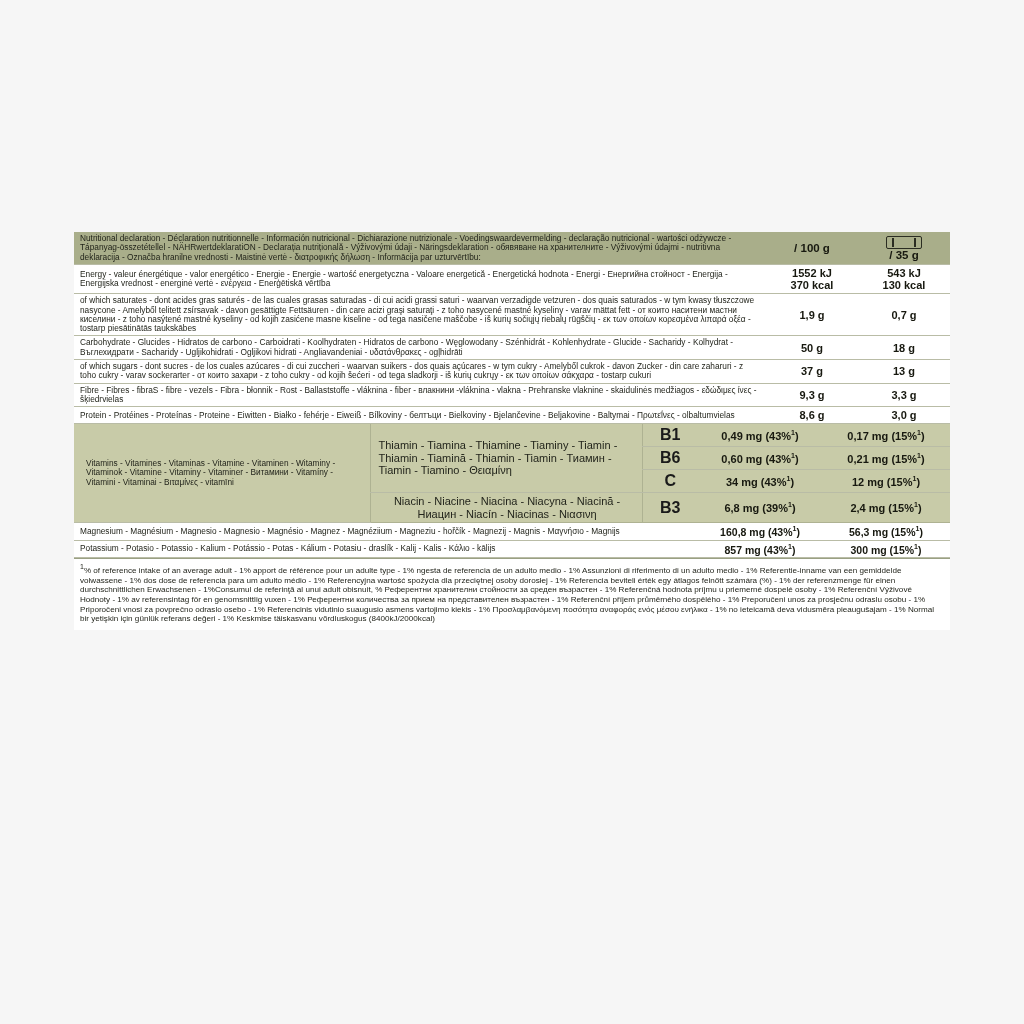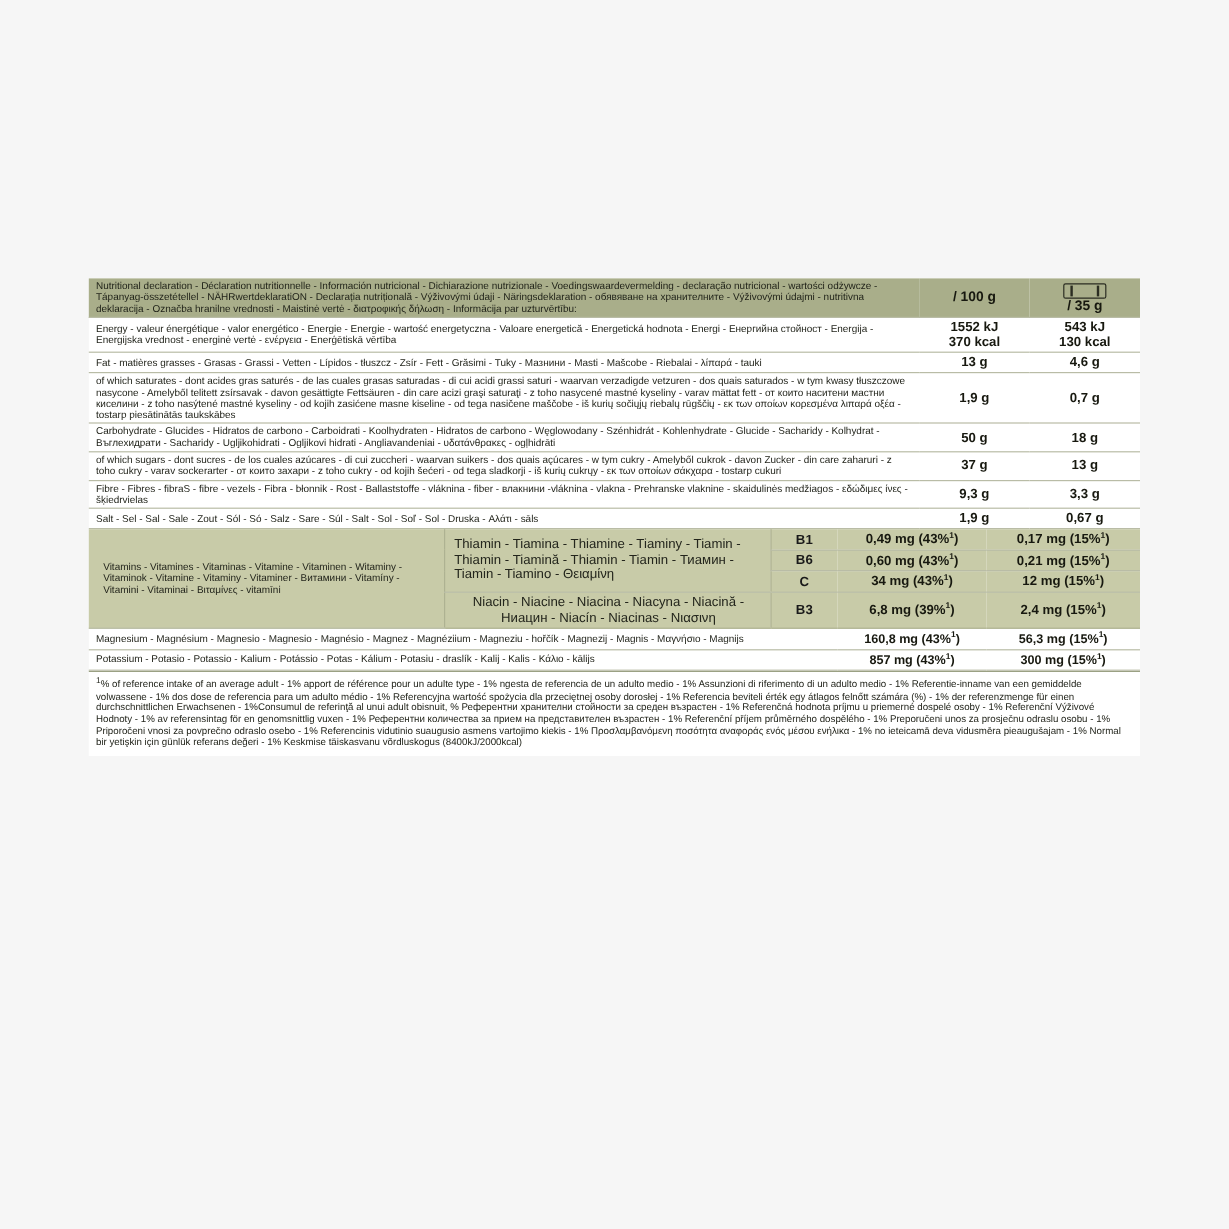--- a/index.html
+++ b/index.html
@@ -104,21 +104,21 @@
   }
   .vit-left .vlabel { font-weight: normal; }
   .vit-mid {
     font-size: 11px;
     line-height: 1.14;
     border-left: 1px solid #aeb292;
     padding-left: 8px !important;
   }
   .vit-code {
     text-align: center;
-    font-size: 11px;
+    font-size: 16px;
     font-weight: bold;
     border-left: 1px solid #aeb292;
   }
   .vitrow td { border-bottom: 1px solid #aeb292; }
   .vitrow:last-child td { border-bottom: 1px solid #aeb292; text-align: center; }
 
   .mineral .names { padding-left: 6px !important; margin-top: 36px; }
 
   .footnote {
     font-size: 8.1px;
@@ -156,25 +156,20 @@
           <td class="val">
             <div>1552 kJ</div>
             <div>370 kcal</div>
           </td>
           <td class="val">
             <div>543 kJ</div>
             <div>130 kcal</div>
           </td>
         </tr>
 
-        <tr>
-          <td class="names"><b>Fat</b><span> - matières grasses -  Grasas - Grassi - Vetten - Lípidos - tłuszcz - Zsír - Fett - Grăsimi - Tuky - Мазнини - Masti - Mašcobe - Riebalai - λίπαρά - tauki</span></td>
-          <td class="val">13 g</td>
-          <td class="val">4,6 g</td>
-        </tr>
 
         <tr>
           <td class="names"><b>of which saturates</b><span> - dont acides gras saturés - de las cuales grasas saturadas - di cui acidi grassi saturi - waarvan verzadigde vetzuren - dos quais saturados - w tym kwasy tłuszczowe nasycone - Amelyből telitett zsírsavak - davon gesättigte Fettsäuren - din care acizi graşi saturaţi - z toho nasycené mastné kyseliny - varav mättat fett - от които наситени мастни киселини - z toho nasýtené mastné kyseliny  - od kojih zasićene masne kiseline - od tega nasičene maščobe - iš kurių sočiųjų riebalų rūgščių - εκ των οποίων κορεσμένα λιπαρά οξέα - tostarp piesātinātās taukskābes</span></td>
           <td class="val">1,9 g</td>
           <td class="val">0,7 g</td>
         </tr>
 
         <tr>
           <td class="names"><b>Carbohydrate</b><span> - Glucides - Hidratos de carbono - Carboidrati - Koolhydraten - Hidratos de carbono - Węglowodany - Szénhidrát - Kohlenhydrate - Glucide - Sacharidy - Kolhydrat - Въглехидрати - Sacharidy - Ugljikohidrati - Ogljikovi hidrati - Angliavandeniai - υδατάνθρακες - ogļhidrāti</span></td>
           <td class="val">50 g</td>
@@ -186,26 +181,26 @@
           <td class="val">37 g</td>
           <td class="val">13 g</td>
         </tr>
 
         <tr>
           <td class="names"><b>Fibre</b><span> - Fibres - fibraS - fibre - vezels - Fibra - błonnik - Rost - Ballaststoffe - vláknina - fiber - влакнини  -vláknina - vlakna - Prehranske vlaknine  - skaidulinės medžiagos - εδώδιμες ίνες - šķiedrvielas</span></td>
           <td class="val">9,3 g</td>
           <td class="val">3,3 g</td>
         </tr>
 
-
-        <tr>
-          <td class="names"><b>Salt</b><span> - Sel - Sal - Sale - Zout - Sól - Só - Salz - Sare - Súl - Salt - Sol - Soľ - Sol - Druska - Αλάτι - sāls</span></td>
-          <td class="val">1,9 g</td>
-          <td class="val">0,67 g</td>
-        </tr>
+        <tr>
+          <td class="names"><b>Protein</b><span> - Protéines - Proteínas - Proteine - Eiwitten - Białko - fehérje - Eiweiß - Bílkoviny - белтъци - Bielkoviny - Bjelančevine - Beljakovine - Baltymai - Πρωτεΐνες - olbaltumvielas</span></td>
+          <td class="val">8,6 g</td>
+          <td class="val">3,0 g</td>
+        </tr>
+
       </tbody>
     </table>
 
     <table class="nut">
       <colgroup>
         <col style="width:296px">
         <col style="width:272px">
         <col style="width:56px">
         <col style="width:124px">
         <col style="width:128px">

